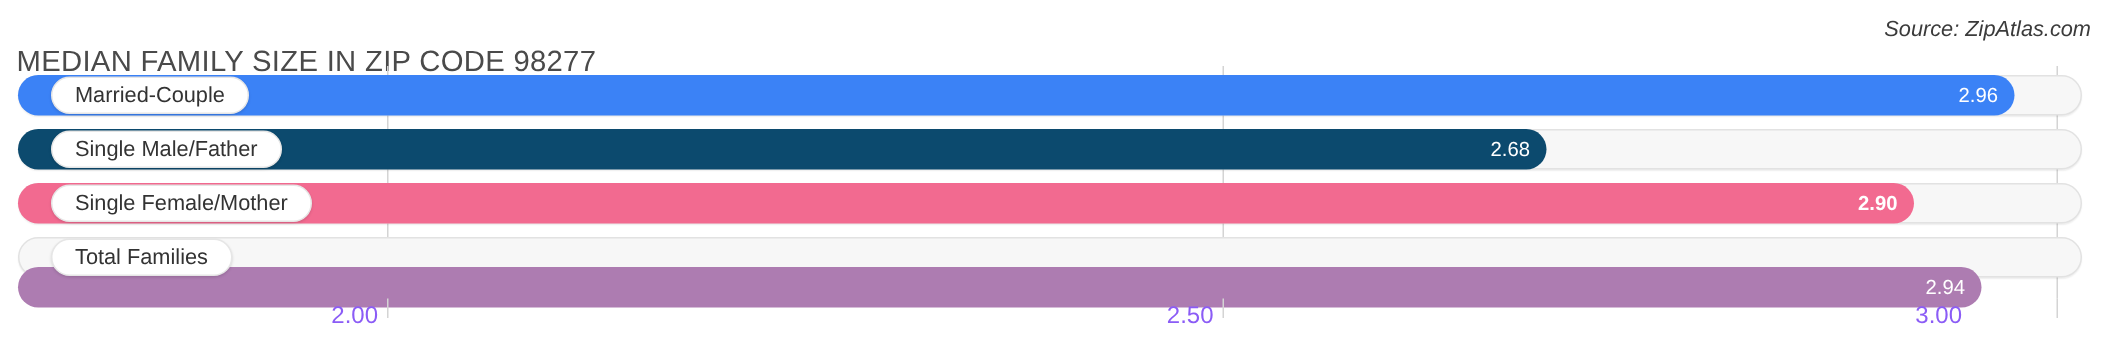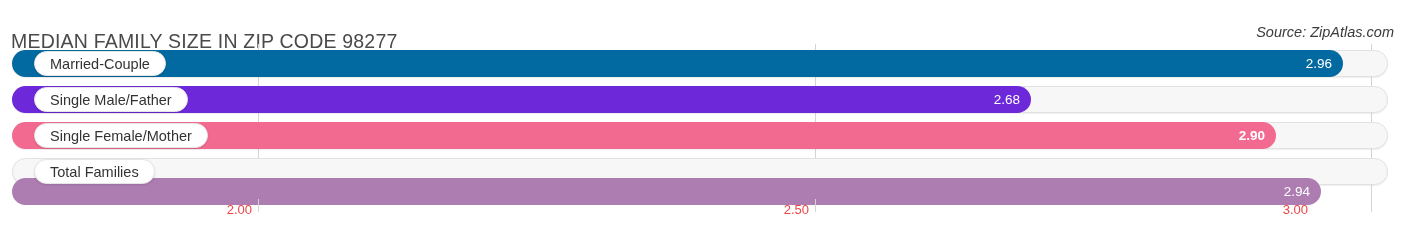--- a/index.html
+++ b/index.html
@@ -29,21 +29,21 @@
     font-size: 19.5px;
     color: #4a4a4a;
     letter-spacing: 0.2px;
     white-space: nowrap;
     font-weight: 400;
     margin-top: 21px;
   }
   .source {
     position: absolute;
     right: 12px;
-    top: 24px;
+    top: 12px;
     font-size: 14.5px;
     font-style: italic;
     color: #3b3b3b;
     white-space: nowrap;
   }
 
   
   .plot {
     position: absolute;
     left: 0;
@@ -138,22 +138,22 @@
   .axis {
     position: absolute;
     left: 0;
     top: 199px;
     width: 1406px;
     height: 34px;
   }
   .tick-label {
     position: absolute;
     top: 3px;
-    font-size: 13px;
-    color: #ef4444;
+    font-size: 16px;
+    color: #8b5cf6;
     white-space: nowrap;
     transform: translateX(-100%);
     padding-right: 6px;
   }
   .axis-tick-line {
     position: absolute;
     top: 0;
     width: 1px;
     height: 13px;
     background: #d4d4d4;
@@ -169,28 +169,28 @@
 
 <div class="plot">
   <div class="gridlines">
       <div class="gridline" style="left: 258px;"></div>
       <div class="gridline" style="left: 815px;"></div>
       <div class="gridline" style="left: 1371px;"></div>
     </div>
   <div class="rows">
       <div class="row" style="top: 6px;">
         <div class="track"></div>
-        <div class="bar" style="width: 1331px; background: #0369a1;">
+        <div class="bar" style="width: 1331px; background: #3b82f6;">
           <span class="bar-value">2.96</span>
         </div>
         <div class="label-pill">Married-Couple</div>
       </div>
       <div class="row" style="top: 42px;">
         <div class="track"></div>
-        <div class="bar" style="width: 1019px; background: #6d28d9; text-align: right;">
+        <div class="bar" style="width: 1019px; background: #0c4a6e; text-align: right;">
           <span class="bar-value">2.68</span>
         </div>
         <div class="label-pill">Single Male/Father</div>
       </div>
       <div class="row" style="top: 78px;">
         <div class="track"></div>
         <div class="bar" style="width: 1264px; background: rgb(242, 106, 144); font-weight: bold;">
           <span class="bar-value">2.90</span>
         </div>
         <div class="label-pill">Single Female/Mother</div>

